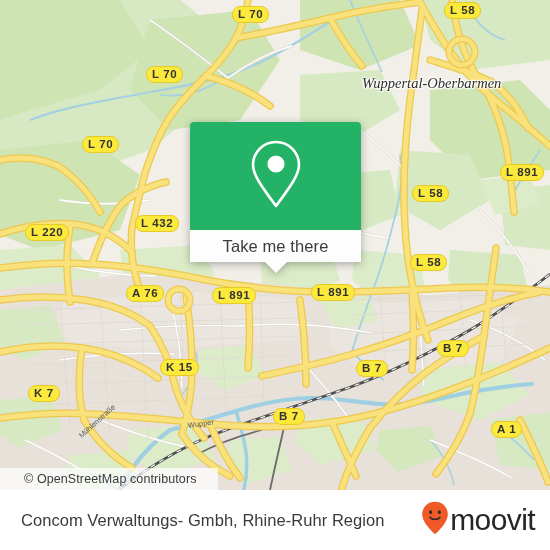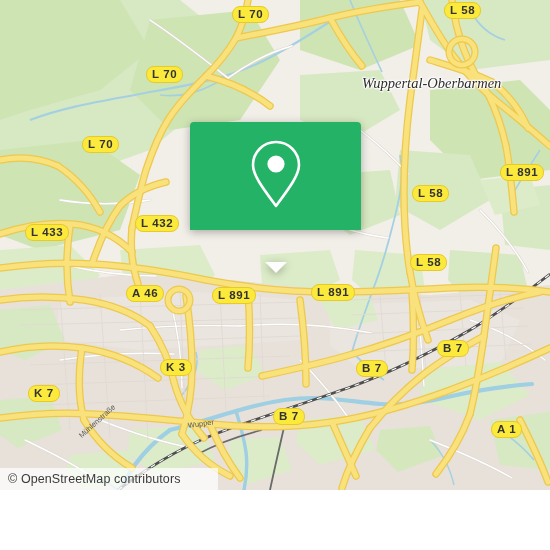--- a/index.html
+++ b/index.html
@@ -10,21 +10,21 @@
   #map{position:absolute;left:0;top:0;width:550px;height:490px;overflow:hidden;background:#f2efe9;}
   .layer{position:absolute;left:0;top:0;width:550px;height:490px;}
   svg.layer{display:block;}
 
   
   #osm-attrib{
     position:absolute;left:0;top:468px;width:218px;height:22px;
     background:rgba(255,255,255,0.72);
     display:flex;align-items:center;
     font-size:12.5px;color:#3a3a3a;letter-spacing:.1px;
-    padding-left:8px;box-sizing:border-box;z-index:40;
+    padding-left:24px;box-sizing:border-box;z-index:40;
   }
 
   
   .shield{
     position:absolute;z-index:25;
     background:#fbe93c;border:1.4px solid #e8c92a;border-radius:8px;
     color:#333;font-size:11.5px;font-weight:bold;letter-spacing:.6px;
     padding:1px 5px 2px 5px;line-height:12px;
     white-space:nowrap;
     box-sizing:border-box;
@@ -359,43 +359,59 @@
     </div>
 
     <div>
       <div class="shield" style="left:232px;top:6px;">L 70</div>
       <div class="shield" style="left:444px;top:2px;">L 58</div>
       <div class="shield" style="left:146px;top:66px;">L 70</div>
       <div class="shield" style="left:82px;top:136px;">L 70</div>
       <div class="shield" style="left:500px;top:164px;">L 891</div>
       <div class="shield" style="left:412px;top:185px;">L 58</div>
       <div class="shield" style="left:135px;top:215px;">L 432</div>
-      <div class="shield" style="left:25px;top:224px;">L 433</div>
+      <div class="shield" style="left:25px;top:224px;">L 220</div>
       <div class="shield" style="left:410px;top:254px;">L 58</div>
-      <div class="shield" style="left:126px;top:285px;">A 46</div>
+      <div class="shield" style="left:126px;top:285px;">A 76</div>
       <div class="shield" style="left:212px;top:287px;">L 891</div>
       <div class="shield" style="left:311px;top:284px;">L 891</div>
-      <div class="shield" style="left:160px;top:359px;">K 3</div>
+      <div class="shield" style="left:160px;top:359px;">K 15</div>
       <div class="shield" style="left:356px;top:360px;">B 7</div>
       <div class="shield" style="left:437px;top:340px;">B 7</div>
       <div class="shield" style="left:28px;top:385px;">K 7</div>
       <div class="shield" style="left:273px;top:408px;">B 7</div>
       <div class="shield" style="left:461px;top:421px;margin-left:30px;">A 1</div>
     </div>
 
     <div id="osm-attrib">© OpenStreetMap contributors</div>
 
     <div id="popup">
       <div id="popup-green">
         <span>
           <svg width="58" height="74" viewBox="0 0 58 74" aria-hidden="true">
             <path d="M29,5 C16.3,5 6,15.3 6,28 C6,38 15,50 29,69 C43,50 52,38 52,28 C52,15.3 41.7,5 29,5 Z" fill="none" stroke="#ffffff" stroke-width="2.6" stroke-linejoin="round"></path>
             <circle cx="29" cy="27" r="8.6" fill="#ffffff"></circle>
           </svg>
         </span>
       </div>
+      <div id="popup-white">Take me there</div>
       <div id="popup-tip"></div>
     </div>
 
   </div>
 
+  <div id="footer">
+    <div id="footer-title">Concom Verwaltungs- Gmbh, Rhine-Ruhr Region</div>
+    <div id="brand">
+      <span>
+        <svg width="28" height="34" viewBox="0 0 28 34" aria-hidden="true">
+          <path d="M14,0.8 C6.8,0.8 1.2,6.3 1.2,13.2 C1.2,19.4 6.4,26.2 14,33.2
+                   C21.6,26.2 26.8,19.4 26.8,13.2 C26.8,6.3 21.2,0.8 14,0.8 Z" fill="#ef5a27"></path>
+          <ellipse cx="9.6" cy="11.2" rx="1.45" ry="1.85" fill="#2b2b2b"></ellipse>
+          <ellipse cx="18.4" cy="11.2" rx="1.45" ry="1.85" fill="#2b2b2b"></ellipse>
+          <path d="M9.2,16.4 C11,18.9 17,18.9 18.8,16.4" fill="none" stroke="#2b2b2b" stroke-width="1.7" stroke-linecap="round"></path>
+        </svg>
+      </span>
+      <span id="brand-word">moovit</span>
+    </div>
+  </div>
 
 </div>
 
 </body></html>

